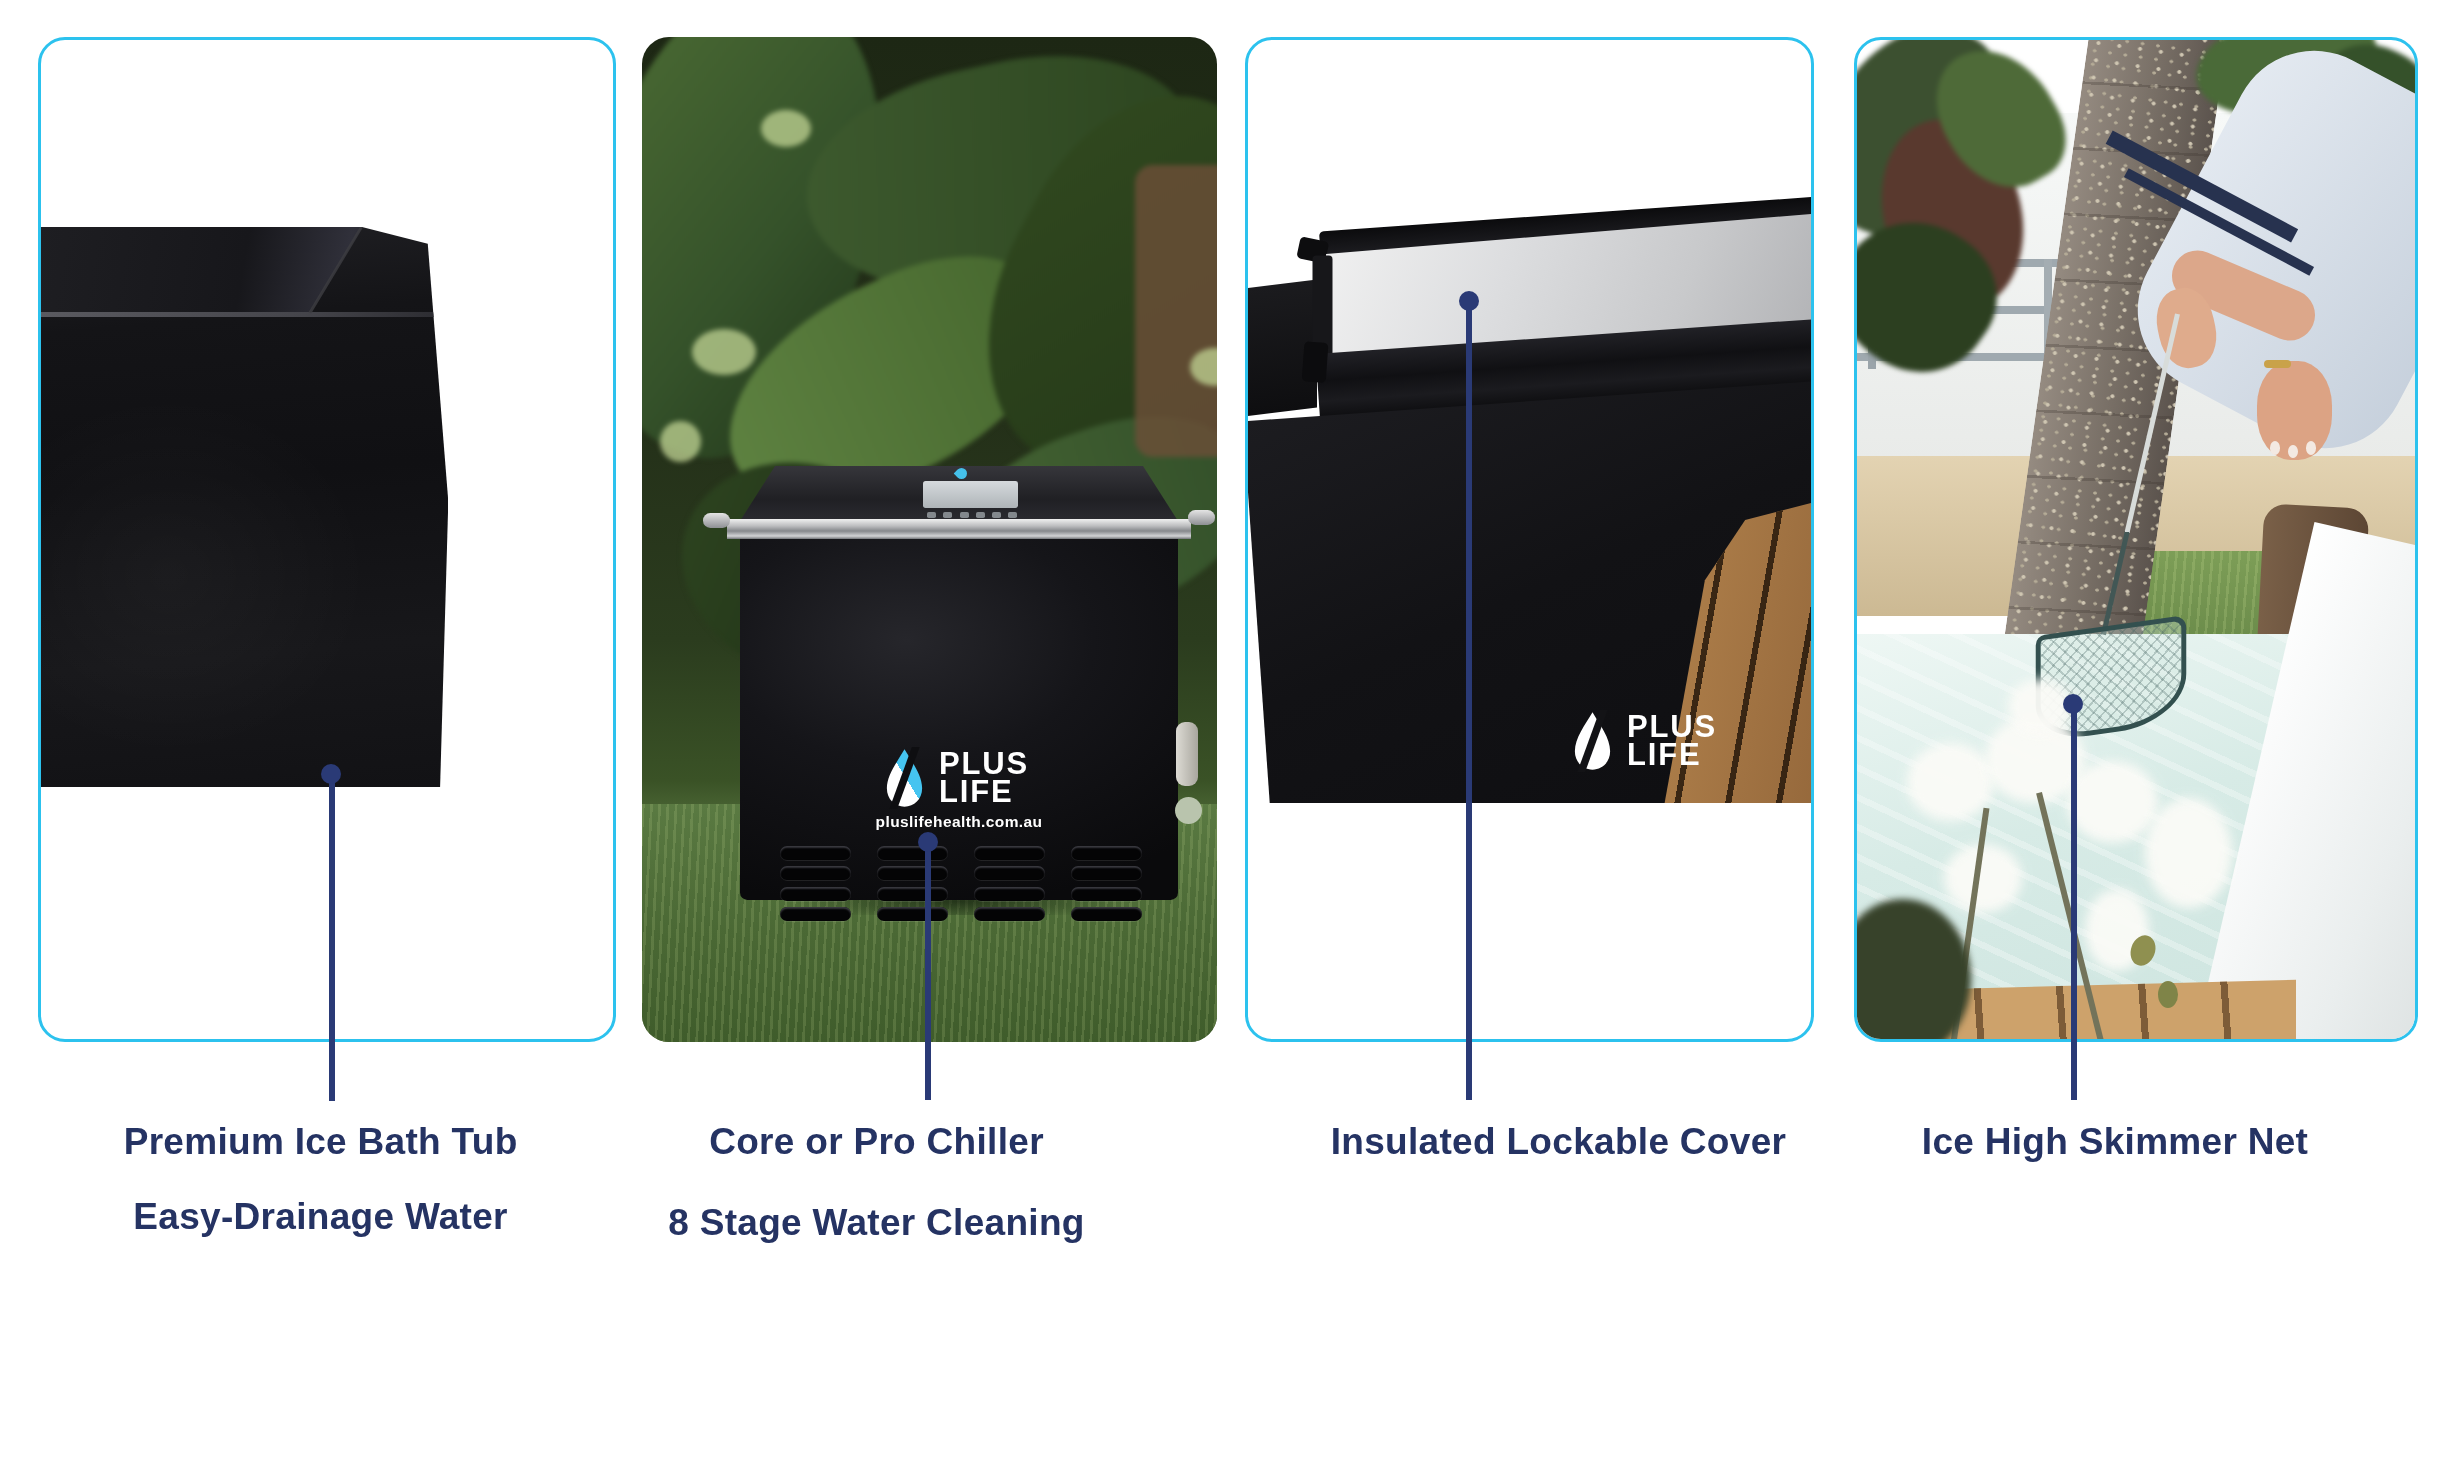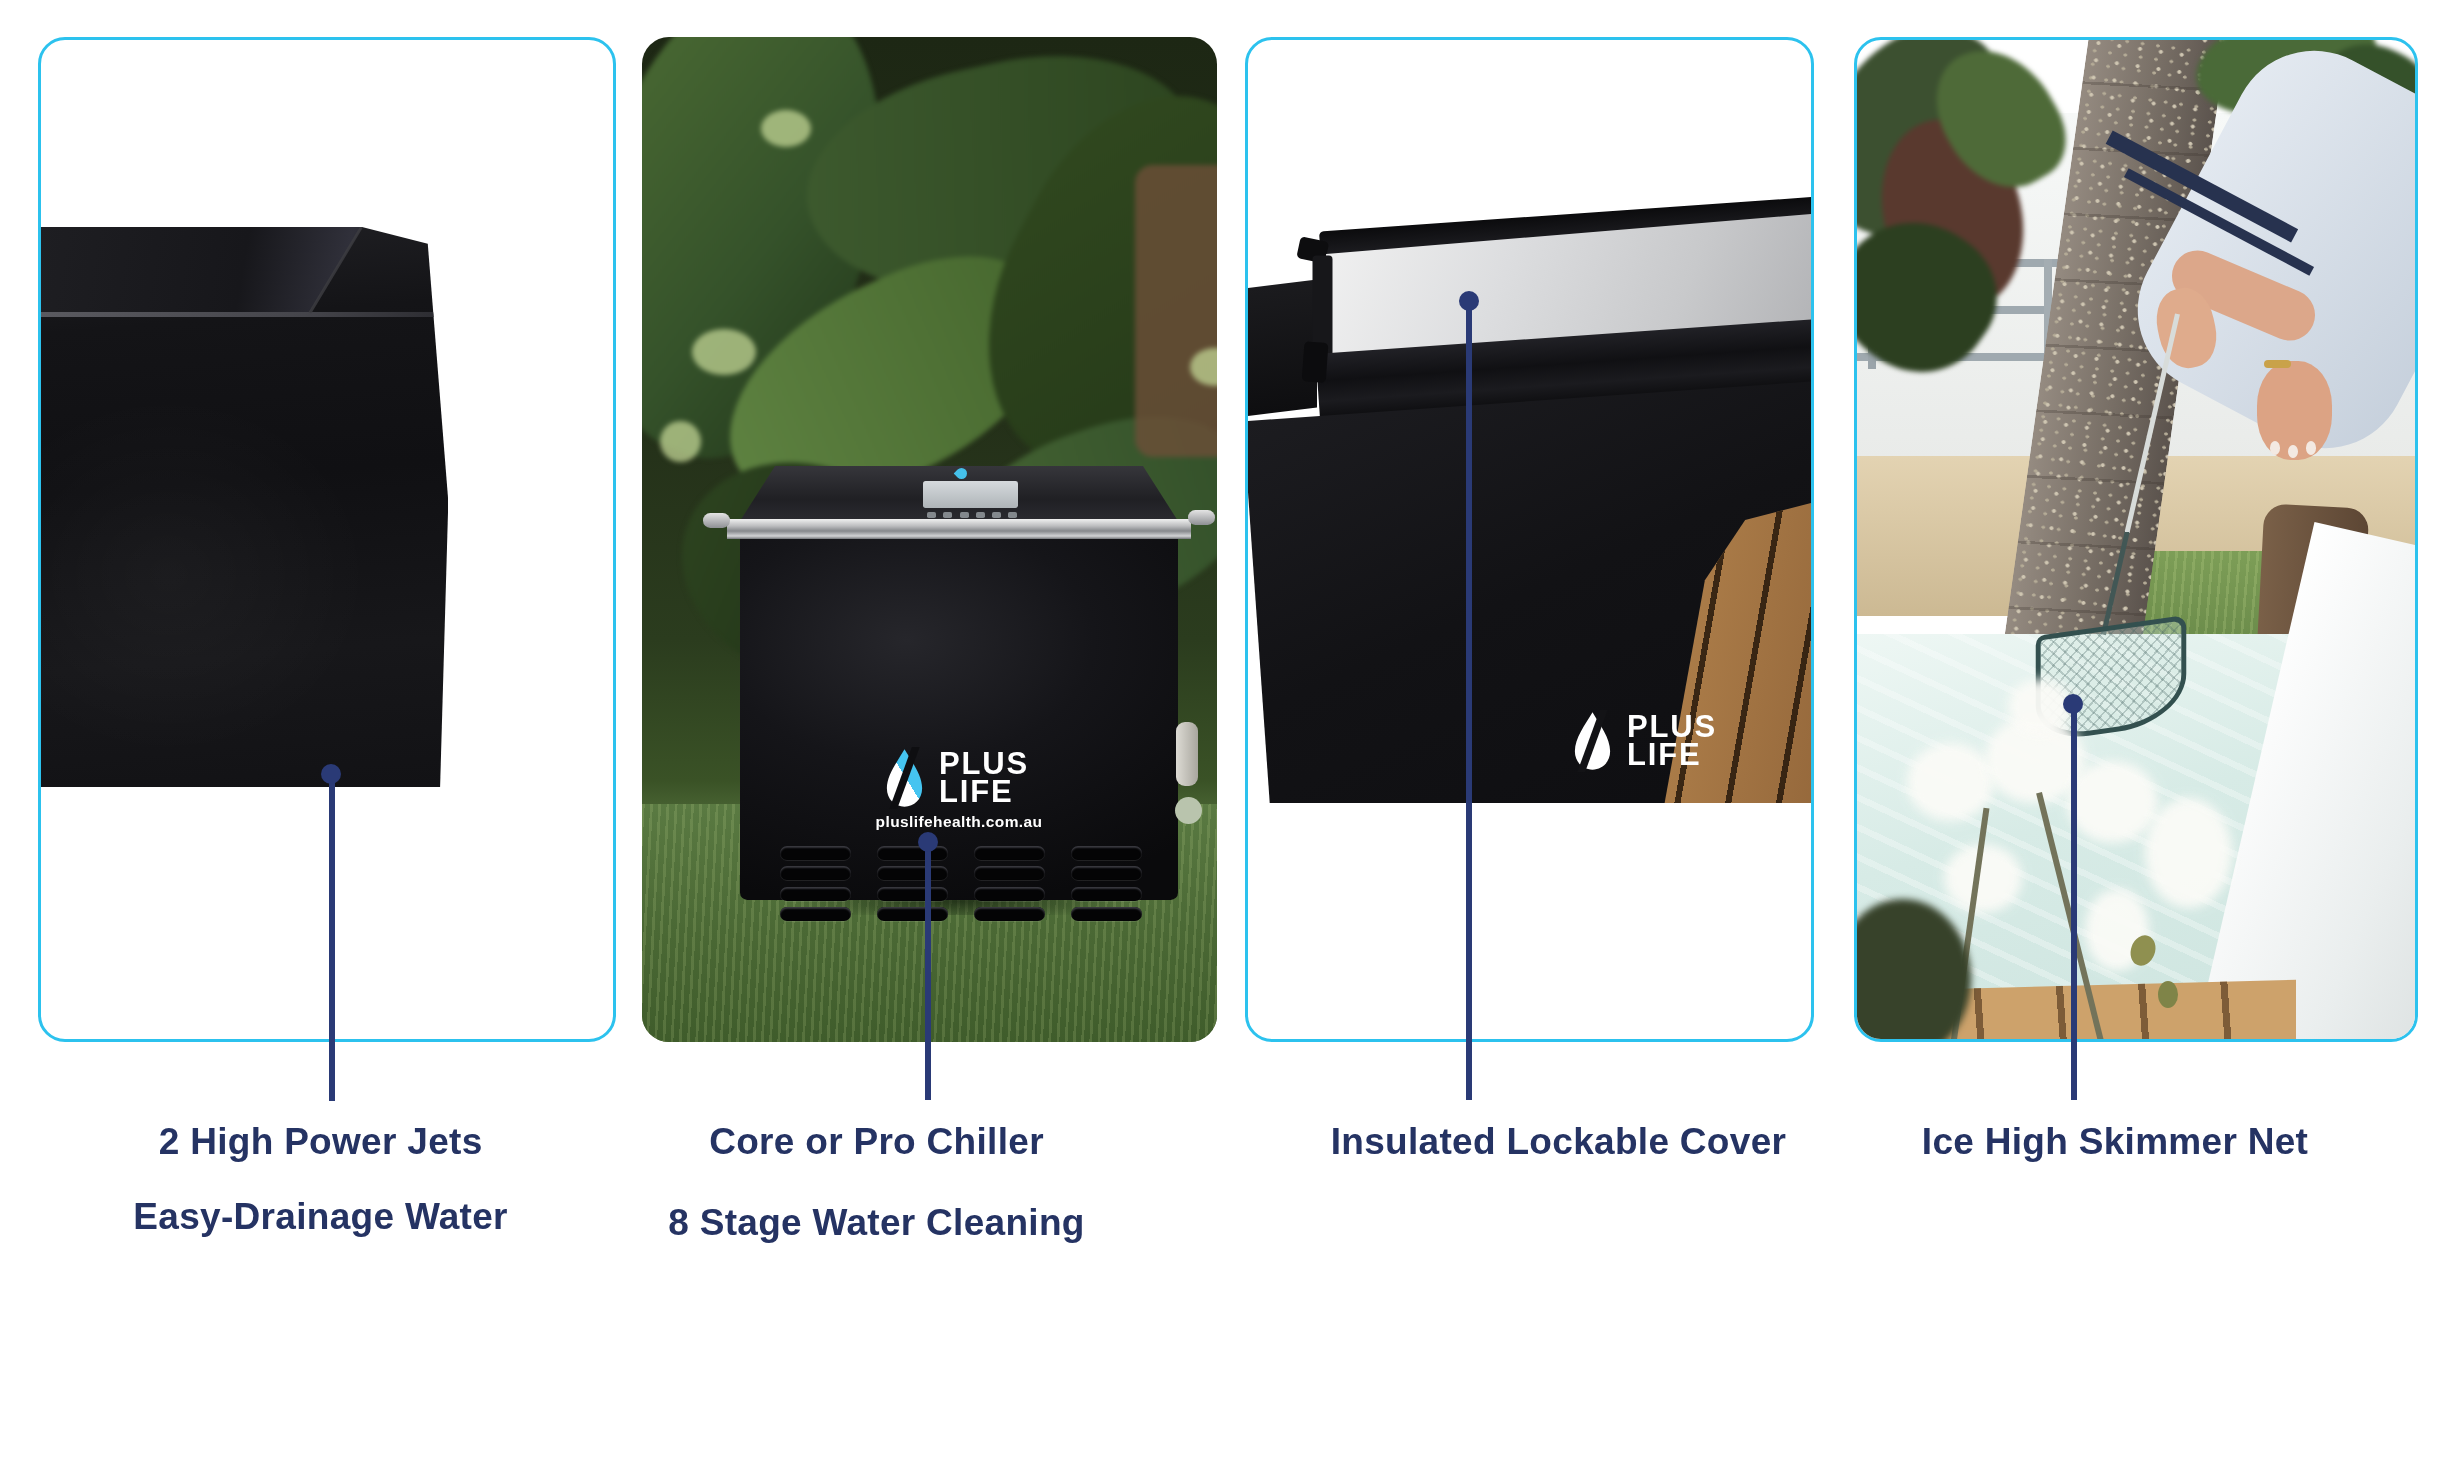--- a/index.html
+++ b/index.html
@@ -413,21 +413,21 @@
   <div class="cl-line line1"></div>
   <div class="cl-dot dot1"></div>
   <div class="cl-line line2"></div>
   <div class="cl-dot dot2"></div>
   <div class="cl-line line3"></div>
   <div class="cl-dot dot3"></div>
   <div class="cl-line line4"></div>
   <div class="cl-dot dot4"></div>
 
   <div class="caption cap1">
-    <div class="feature">2 High Power Jets</div>
+    <div class="feature">Premium Ice Bath Tub</div>
     <div class="feature">Easy-Drainage Water</div>
   </div>
   <div class="caption cap2">
     <div class="feature">Core or Pro Chiller</div>
     <div class="feature two">
       <div>8 Stage Water Cleaning</div>
     </div>
   </div>
   <div class="caption cap3">
     <div class="feature">Insulated Lockable Cover</div>

